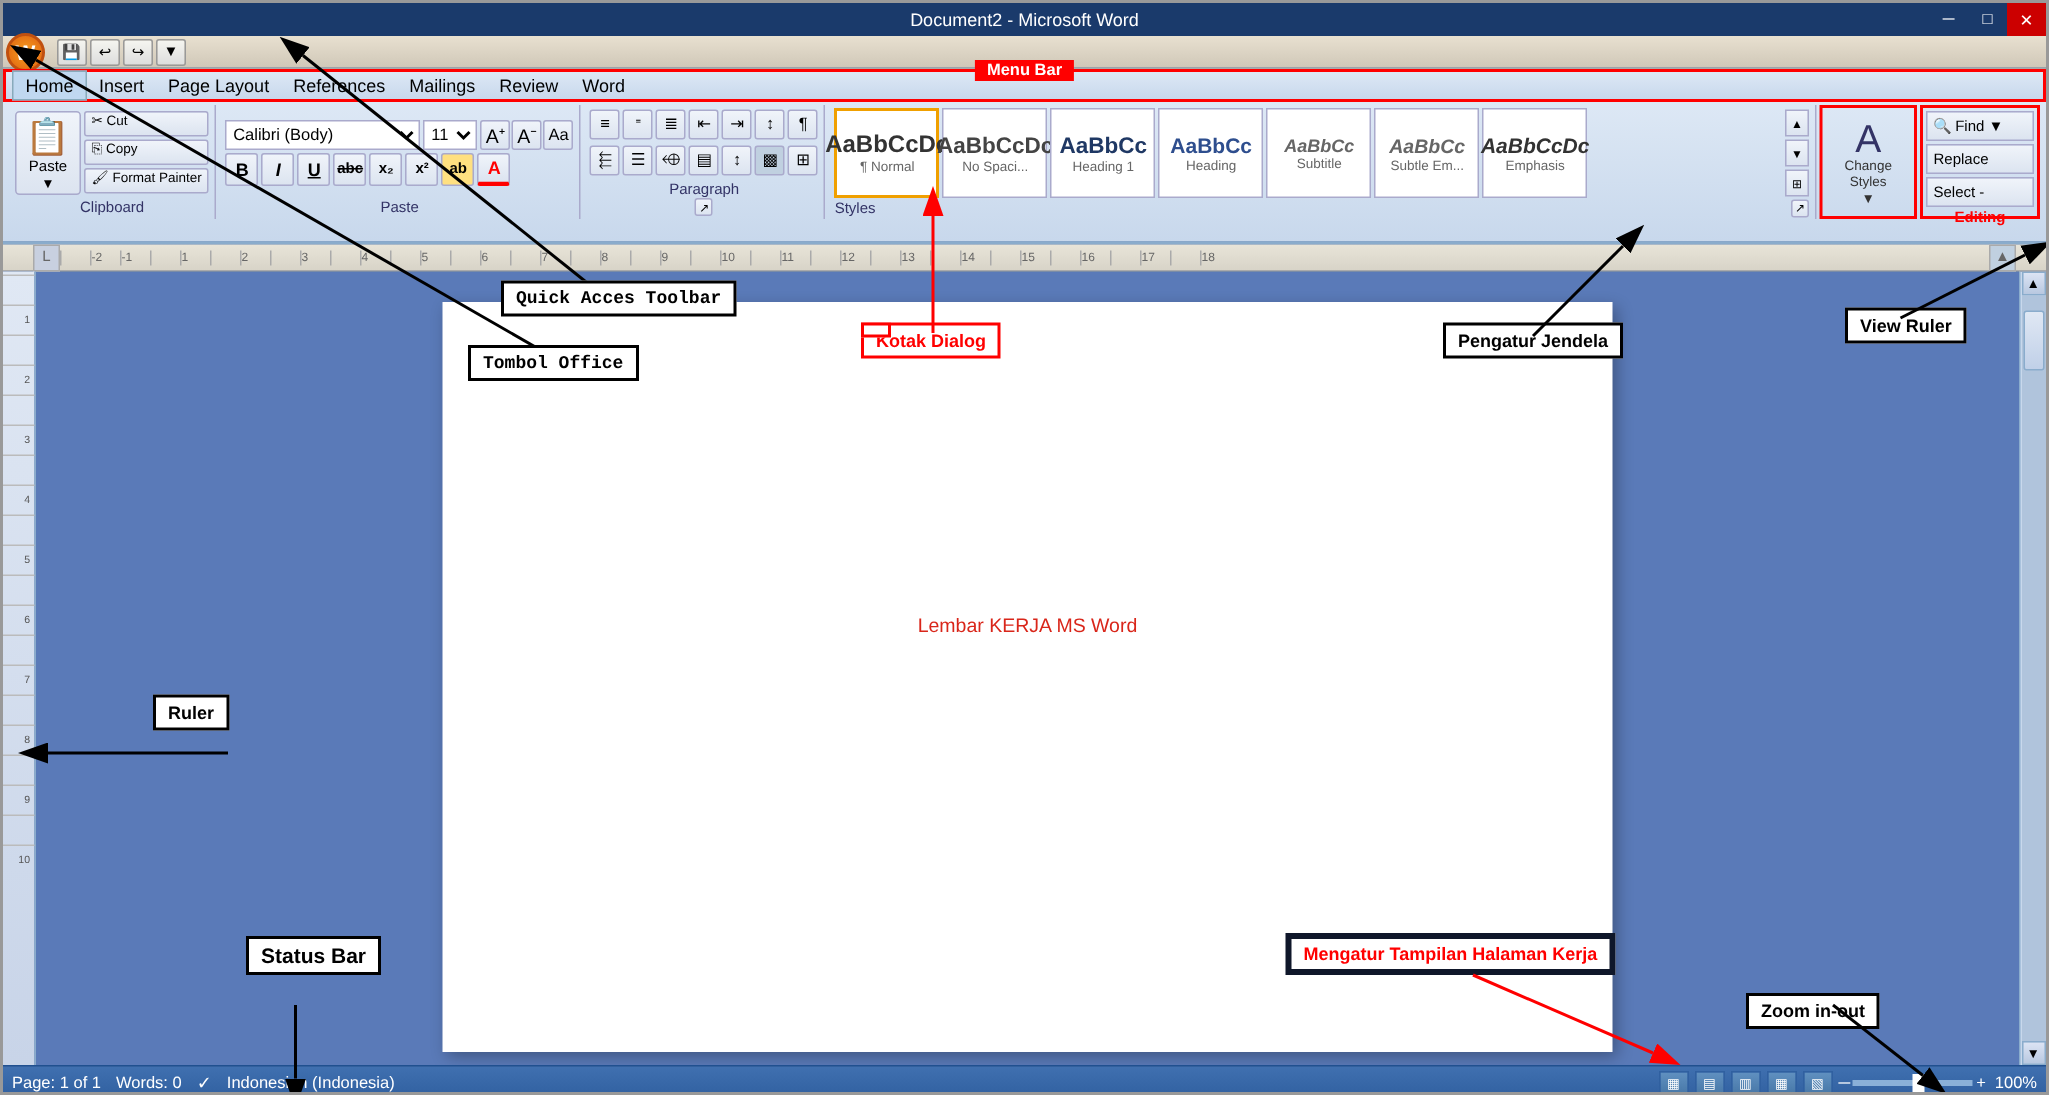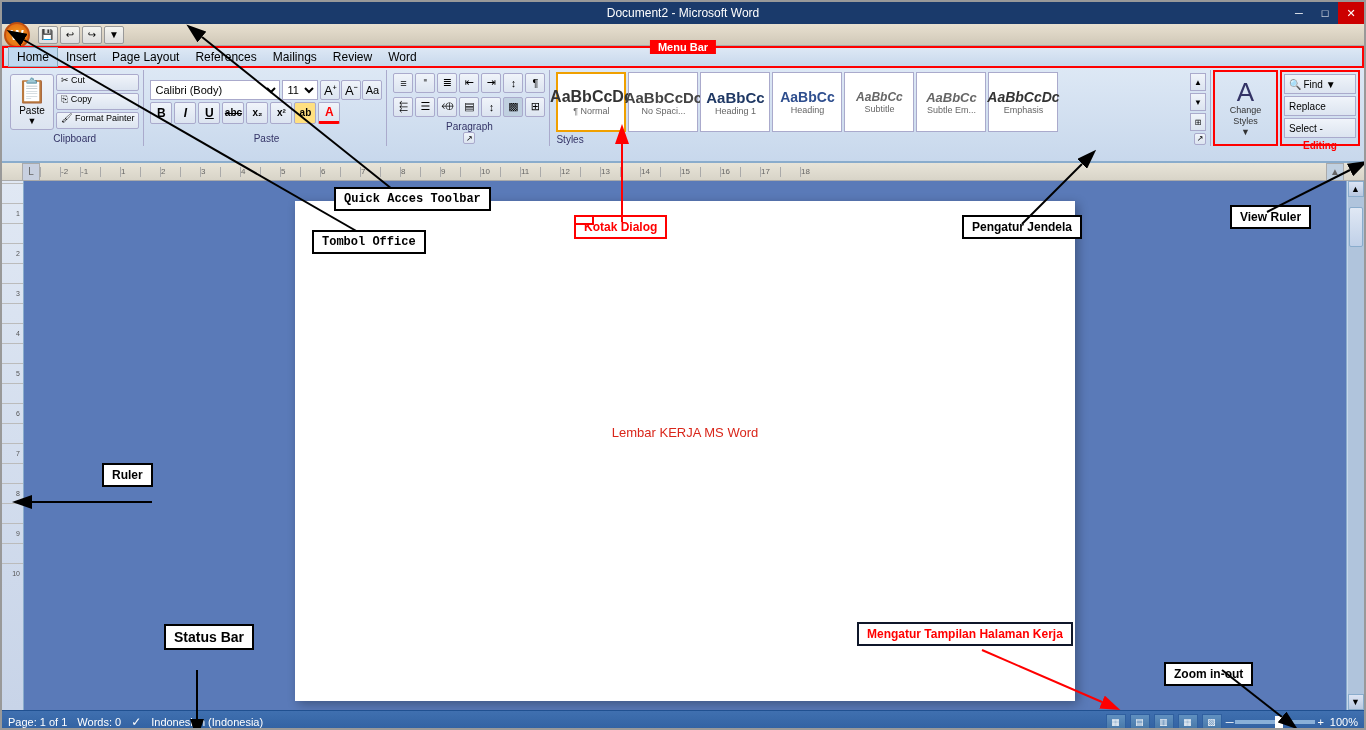--- a/index.html
+++ b/index.html
@@ -388,21 +388,21 @@
       display: flex;
       justify-content: center;
       padding: 20px;
       background: #5a7ab8;
     }
     #document-page {
       width: 780px;
       min-height: 500px;
       background: white;
       box-shadow: 3px 3px 10px rgba(0,0,0,0.3);
-      padding: 44px;
+      padding: 28px;
       position: relative;
     }
     #doc-text {
       color: #d9261a;
       font-size: 13px;
       text-align: center;
       margin-top: 180px;
     }
 
     
@@ -843,21 +843,21 @@
     <div style="position:absolute; left:572px; top:213px; border:2px solid red; background:white; padding:3px 8px; font-size:12px; font-weight:bold; color:red;">Kotak Dialog</div>
 
     <div style="position:absolute; left:960px; top:213px; border:2px solid black; background:white; padding:3px 8px; font-size:12px; font-weight:bold;">Pengatur Jendela</div>
 
     <div style="position:absolute; left:1228px; top:203px; border:2px solid black; background:white; padding:3px 8px; font-size:12px; font-weight:bold;">View Ruler</div>
 
     <div style="position:absolute; left:100px; top:461px; border:2px solid black; background:white; padding:3px 8px; font-size:12px; font-weight:bold;">Ruler</div>
 
     <div style="position:absolute; left:162px; top:622px; border:2px solid black; background:white; padding:3px 8px; font-size:14px; font-weight:bold;">Status Bar</div>
 
-    <div style="position:absolute; left:855px; top:620px; border:2px solid #0f172a; background:white; padding:3px 8px; font-size:12px; font-weight:bold; color:red;">Mengatur Tampilan Halaman Kerja</div>
+    <div style="position:absolute; left:855px; top:620px; border:4px solid #0f172a; background:white; padding:3px 8px; font-size:12px; font-weight:bold; color:red;">Mengatur Tampilan Halaman Kerja</div>
 
     <div style="position:absolute; left:1162px; top:660px; border:2px solid black; background:white; padding:3px 8px; font-size:12px; font-weight:bold;">Zoom in-out</div>
 
     <svg id="arrows-svg" style="position:absolute;top:0;left:0;width:1366px;height:730px;pointer-events:none;" xmlns="http://www.w3.org/2000/svg">
 
       <defs>
         <marker id="arrowhead-black" markerWidth="10" markerHeight="7" refX="0" refY="3.5" orient="auto">
           <polygon points="0 0, 10 3.5, 0 7" fill="black"></polygon>
         </marker>
         <marker id="arrowhead-red" markerWidth="10" markerHeight="7" refX="0" refY="3.5" orient="auto">

